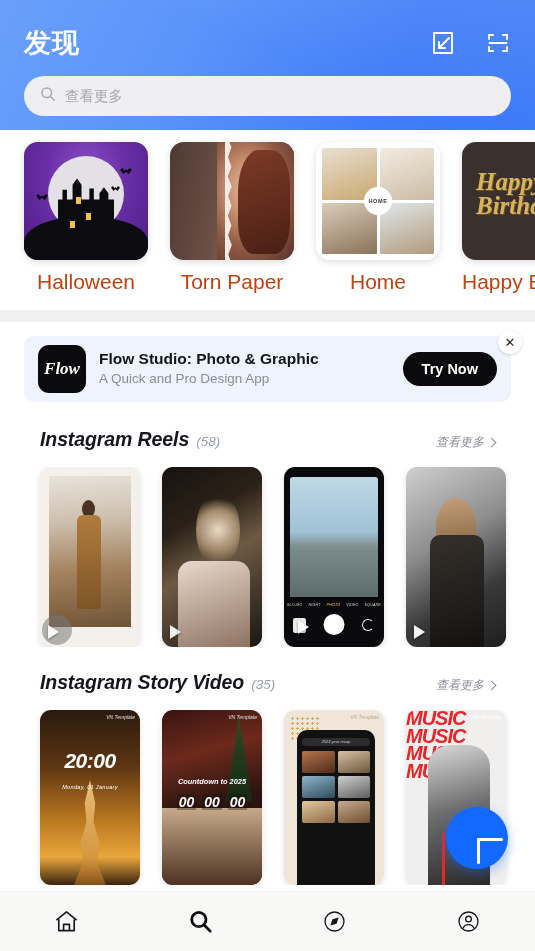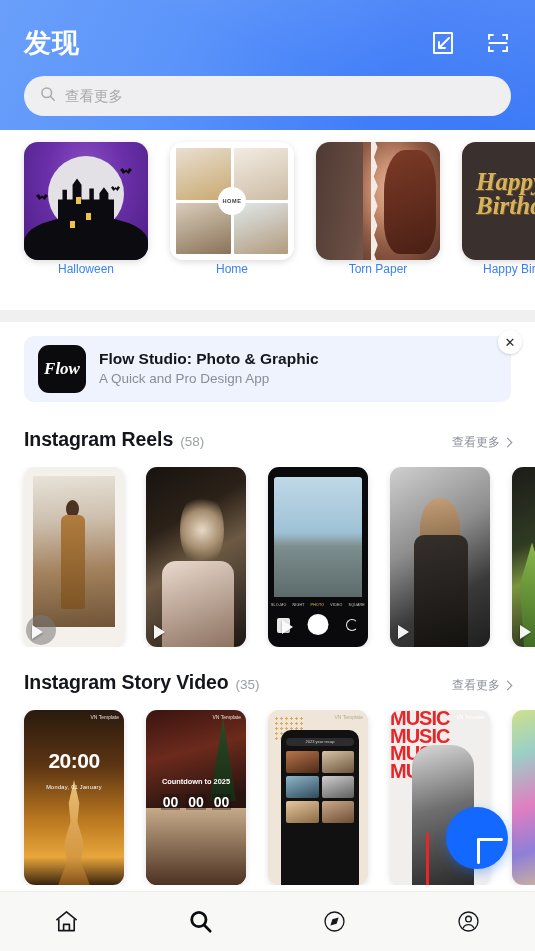--- a/index.html
+++ b/index.html
@@ -34,21 +34,21 @@
   .search-ph { color:#a9a9b0; font-size: 14.5px; }
 
   
   .cats { position:relative; height: 180px; background:#fff; padding-top: 12px; overflow:hidden; }
   .cats-track { display:flex; gap: 22px; padding-left: 24px; }
   .cat { width: 124px; flex: 0 0 124px; }
   .cat-thumb {
     width: 124px; height: 118px; border-radius: 14px; overflow:hidden;
     box-shadow: 0 2px 7px rgba(0,0,0,0.14); position:relative; background:#ddd;
   }
-  .cat-label { margin-top: 2px; text-align:center; font-size: 12px; color:#3b82f6; white-space:nowrap; }
+  .cat-label { margin-top: 10px; text-align:center; font-size: 21px; color:#c2410c; white-space:nowrap; }
 
   
   .hw { width:100%; height:100%; background: radial-gradient(ellipse at 50% 28%, #8b4fc4 0%, #6a2fa8 45%, #4b1d82 100%); position:relative; }
   .hw-moon { position:absolute; width:76px; height:76px; border-radius:50%; background:#e3e1e6; left:24px; top:14px; }
   .hw-ground { position:absolute; left:0; right:0; bottom:0; height:44px; background:#0b0b10;
     border-radius: 50% 50% 0 0 / 26px 26px 0 0; }
   .hw-castle { position:absolute; left:34px; bottom:22px; width:56px; height:62px; background:#0b0b10;
     clip-path: polygon(0% 100%,0% 38%,8% 38%,8% 22%,16% 22%,16% 38%,26% 38%,26% 14%,34% 4%,42% 14%,42% 38%,56% 38%,56% 20%,64% 20%,64% 38%,74% 38%,74% 28%,82% 18%,90% 28%,90% 38%,100% 38%,100% 100%); }
   .hw-win { position:absolute; background:#f2c14a; width:5px; height:7px; }
   .hw-bat { position:absolute; width:12px; height:6px; background:#0b0b10;
@@ -92,21 +92,21 @@
   .ad-texts { flex:1 1 auto; min-width:0; }
   .ad-title { font-size:15.5px; font-weight:700; color:#14161c; line-height:1.35; }
   .ad-sub { font-size:13.5px; color:#8a8d96; line-height:1.35; }
   .ad-cta { flex:0 0 auto; background:#0b0b0d; color:#fff; border:0; font-weight:700; font-size:14.5px;
     border-radius:17px; padding: 9px 19px; cursor:pointer; font-family:inherit; }
   .ad-close { position:absolute; right: 13px; top: 8px; width:24px; height:24px; border-radius:50%;
     background:#fff; box-shadow:0 1px 3px rgba(0,0,0,0.16); display:flex; align-items:center; justify-content:center;
     font-size:13px; color:#2a2a2e; cursor:pointer; z-index:4; }
 
   
-  .section { padding: 6px 0 0; }
+  .section { padding: 6px 16px 0; font-style: italic; }
   .sec-head { display:flex; align-items:baseline; justify-content:space-between; padding: 0 24px 16px; }
   .sec-left { display:flex; align-items:baseline; gap:7px; }
   .sec-title { font-size: 19.5px; font-weight:700; color:#14161c; letter-spacing:-0.1px; }
   .sec-count { font-size: 13.5px; color:#9aa0a6; }
   .sec-more { display:flex; align-items:center; gap:4px; font-size:12px; color:#8a8d96; cursor:pointer; }
   .chev { width:7px; height:7px; border-right:1.5px solid #8a8d96; border-top:1.5px solid #8a8d96; transform: rotate(45deg); display:inline-block; }
 
   .rail { display:flex; gap:22px; padding-left: 24px; overflow:hidden; }
   .card { flex:0 0 auto; position:relative; border-radius:11px; overflow:hidden; background:#ccc;
     box-shadow: 0 2px 6px rgba(0,0,0,0.12); }
@@ -253,47 +253,47 @@
               <div class="hw-win" style="left:52px;bottom:56px;"></div>
               <div class="hw-win" style="left:62px;bottom:40px;"></div>
               <div class="hw-win" style="left:46px;bottom:32px;"></div>
               <div class="hw-cross"></div>
             </div>
           </div>
           <div class="cat-label">Halloween</div>
         </div>
 
         <div class="cat">
+          <div class="cat-thumb">
+            <div class="tp">
+                <div class="tp-face"></div>
+                <div class="tp-hair"></div>
+                <div class="tp-tear"></div>
+              </div>
+          </div>
+          <div class="cat-label">Torn Paper</div>
+        </div>
+
+        <div class="cat">
           <div class="cat-thumb" style="background:#fff;">
             <div class="hm">
               <div class="hm-grid">
                 <div class="hm-q" style="background:linear-gradient(160deg,#e9dfd2,#c8a86f);"></div>
                 <div class="hm-q" style="background:linear-gradient(160deg,#f3ece2,#cbbba4);"></div>
                 <div class="hm-q" style="background:linear-gradient(160deg,#d9cdbb,#8a7358);"></div>
                 <div class="hm-q" style="background:linear-gradient(160deg,#dfe8ea,#b29a7d);"></div>
                 <div class="hm-badge">HOME</div>
               </div>
             </div>
           </div>
           <div class="cat-label">Home</div>
         </div>
 
         <div class="cat">
           <div class="cat-thumb">
-            <div class="tp">
-                <div class="tp-face"></div>
-                <div class="tp-hair"></div>
-                <div class="tp-tear"></div>
-              </div>
-          </div>
-          <div class="cat-label">Torn Paper</div>
-        </div>
-
-        <div class="cat">
-          <div class="cat-thumb">
             <div class="hb">
 
               <div class="hb-txt">
                 <div>Happy</div>
                 <div>Birthday</div>
               </div>
             </div>
           </div>
           <div class="cat-label">Happy Birthday</div>
         </div>
@@ -306,20 +306,21 @@
     <div class="ad-zone">
       <div class="ad-close">✕</div>
       <div class="ad">
         <div class="ad-logo">
           <span>Flow</span>
         </div>
         <div class="ad-texts">
           <div class="ad-title">Flow Studio: Photo &amp; Graphic</div>
           <div class="ad-sub">A Quick and Pro Design App</div>
         </div>
+        <button class="ad-cta">Try Now</button>
       </div>
     </div>
 
     <div class="section">
       <div class="sec-head">
         <div class="sec-left">
           <span class="sec-title">Instagram Reels</span>
           <span class="sec-count">(58)</span>
         </div>
         <div class="sec-more">

